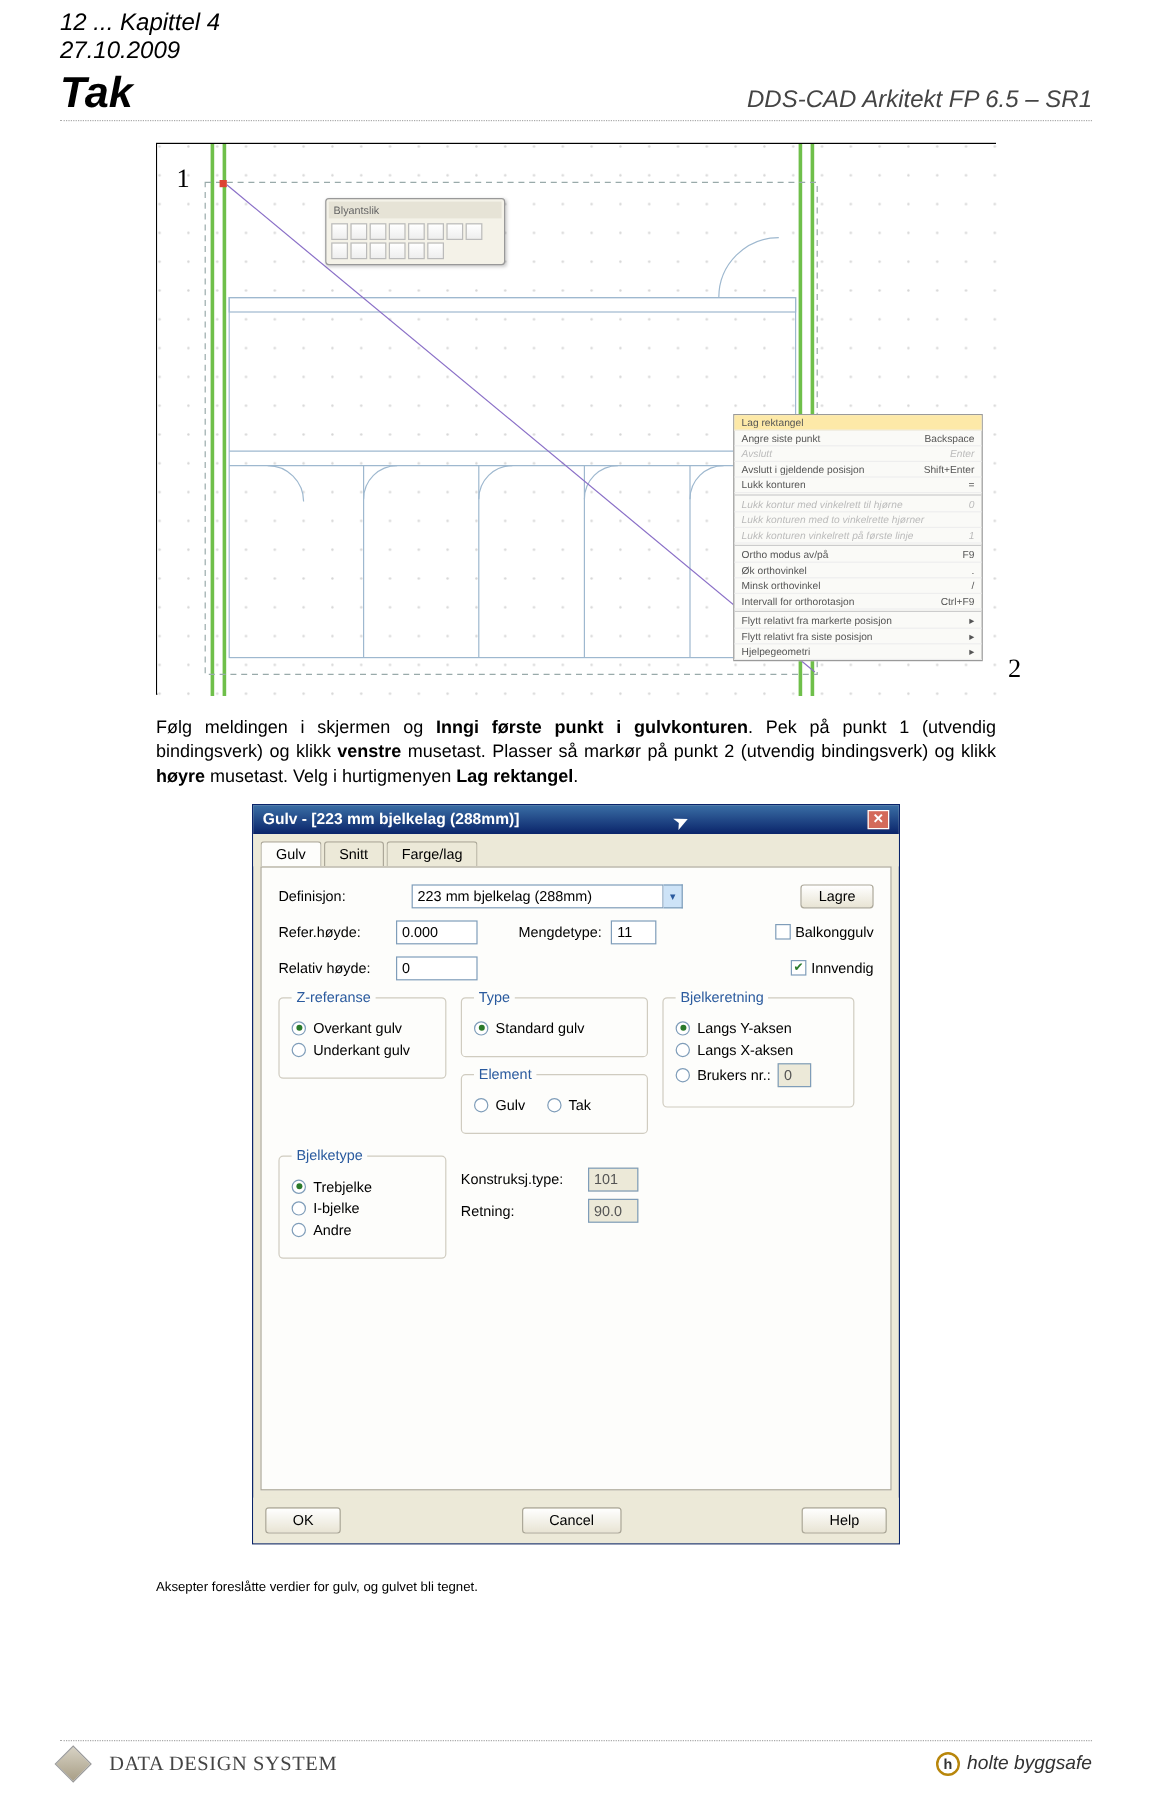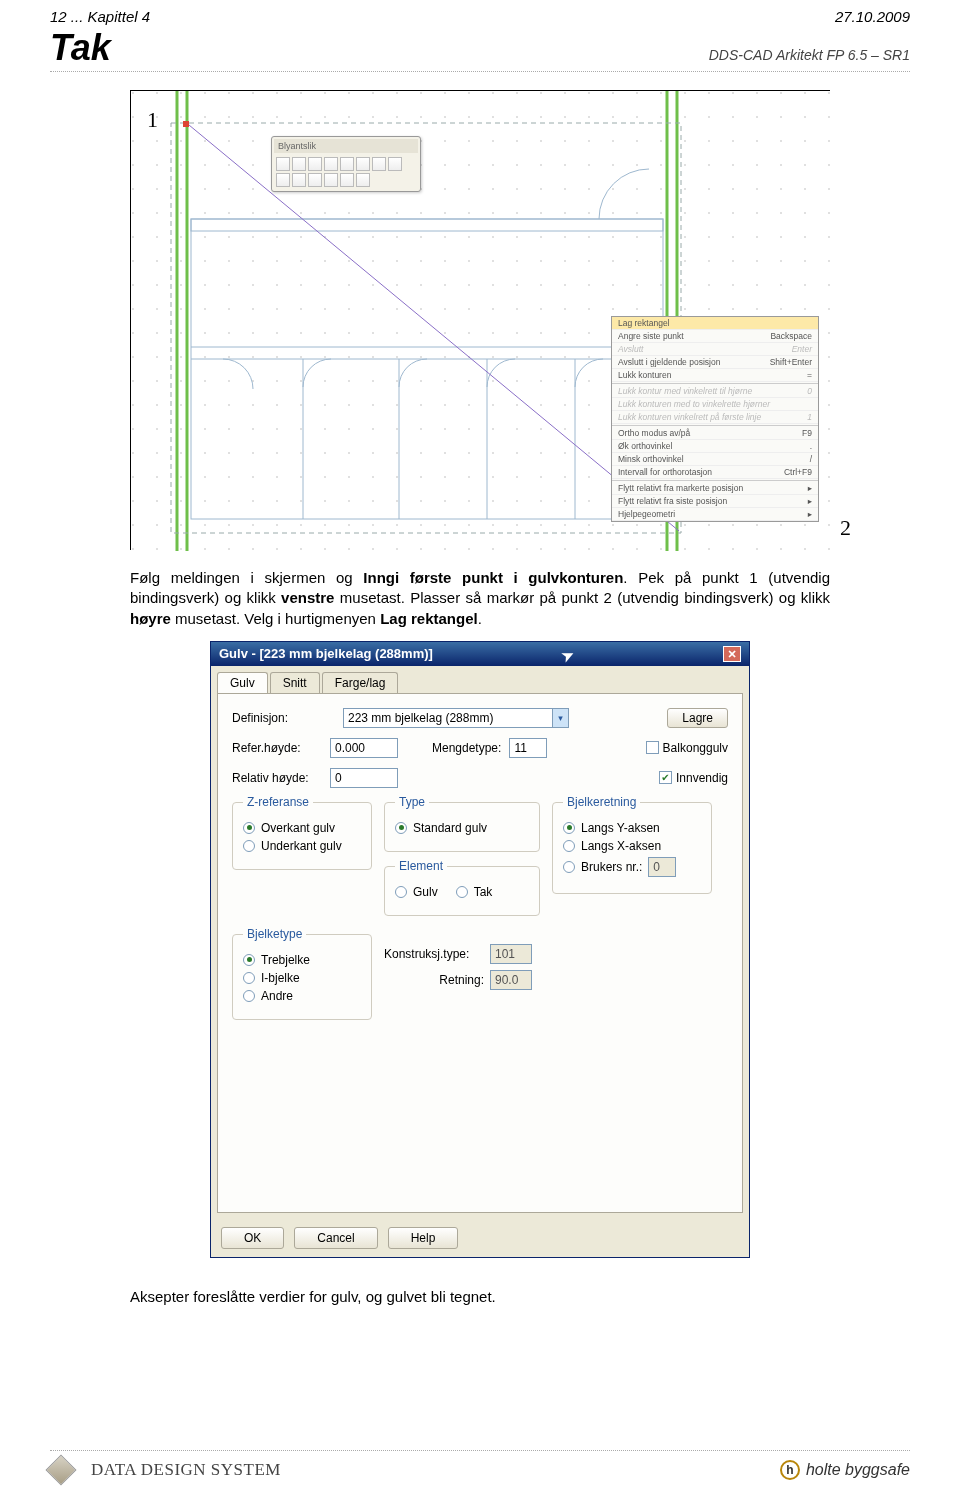--- a/index.html
+++ b/index.html
@@ -8,38 +8,39 @@
     height: 1499px;
     font-family: "Trebuchet MS", "Myriad Pro", sans-serif;
     background: #fff;
     position: relative;
     color: #000;
   }
   .page-header {
     padding: 8px 50px 2px 50px;
     display: flex;
     justify-content: space-between;
-    font-size: 15px;
+    font-size: 20px;
     font-style: italic;
     color: #000;
+    flex-direction: column;
   }
   .tak-row {
     padding: 0 50px;
     display: flex;
     justify-content: space-between;
     align-items: baseline;
   }
   .tak {
     font-size: 36px;
     font-weight: bold;
     font-style: italic;
     font-family: "Trebuchet MS", sans-serif;
   }
   .dds {
-    font-size: 14px;
+    font-size: 20px;
     font-style: italic;
     color: #444;
   }
   .hr-dotted {
     margin: 2px 50px 18px 50px;
     border: none;
     border-top: 1px dotted #aaa;
   }
 
   
@@ -239,31 +240,31 @@
   }
   .radio .circ.sel::after {
     content: ""; width: 5px; height: 5px;
     background: #2a7a2a; border-radius: 50%;
   }
   .groupcols { display: flex; gap: 12px; align-items: flex-start; }
   .col { }
   .mini-row { display: flex; align-items: center; gap: 6px; margin: 6px 0; font-size: 12px; }
   .dlg-footer {
     display: flex;
-    justify-content: flex-start;
+    justify-content: space-between;
     gap: 10px;
     padding: 8px 10px;
     background: #ece9d8;
   }
   .dlg-footer .btn { padding: 3px 22px; }
 
   .after-text {
     width: 700px;
     margin: 30px auto 4px auto;
-    font-size: 15px;
+    font-size: 11px;
   }
 
   
   .page-footer {
     position: absolute;
     bottom: 18px;
     left: 50px; right: 50px;
     border-top: 1px dotted #aaa;
     padding-top: 8px;
     display: flex;
@@ -575,21 +576,21 @@
               <span>Andre</span>
             </div>
         </div>
       </div>
       <div class="col" style="padding-top:8px">
         <div class="mini-row">
           <label style="width:100px">Konstruksj.type:</label>
           <input class="input-text" style="width: 42px; background: rgb(236, 233, 216);" disabled="" value="101">
         </div>
         <div class="mini-row">
-          <label style="width:100px;text-align:right">Retning:</label>
+          <label style="width:100px;">Retning:</label>
           <input class="input-text" style="width: 42px; background: rgb(236, 233, 216);" disabled="" value="90.0">
         </div>
       </div>
     </div>
   </div>
 
   <div class="dlg-footer">
     <button class="btn">OK</button>
     <button class="btn">Cancel</button>
     <button class="btn">Help</button>

